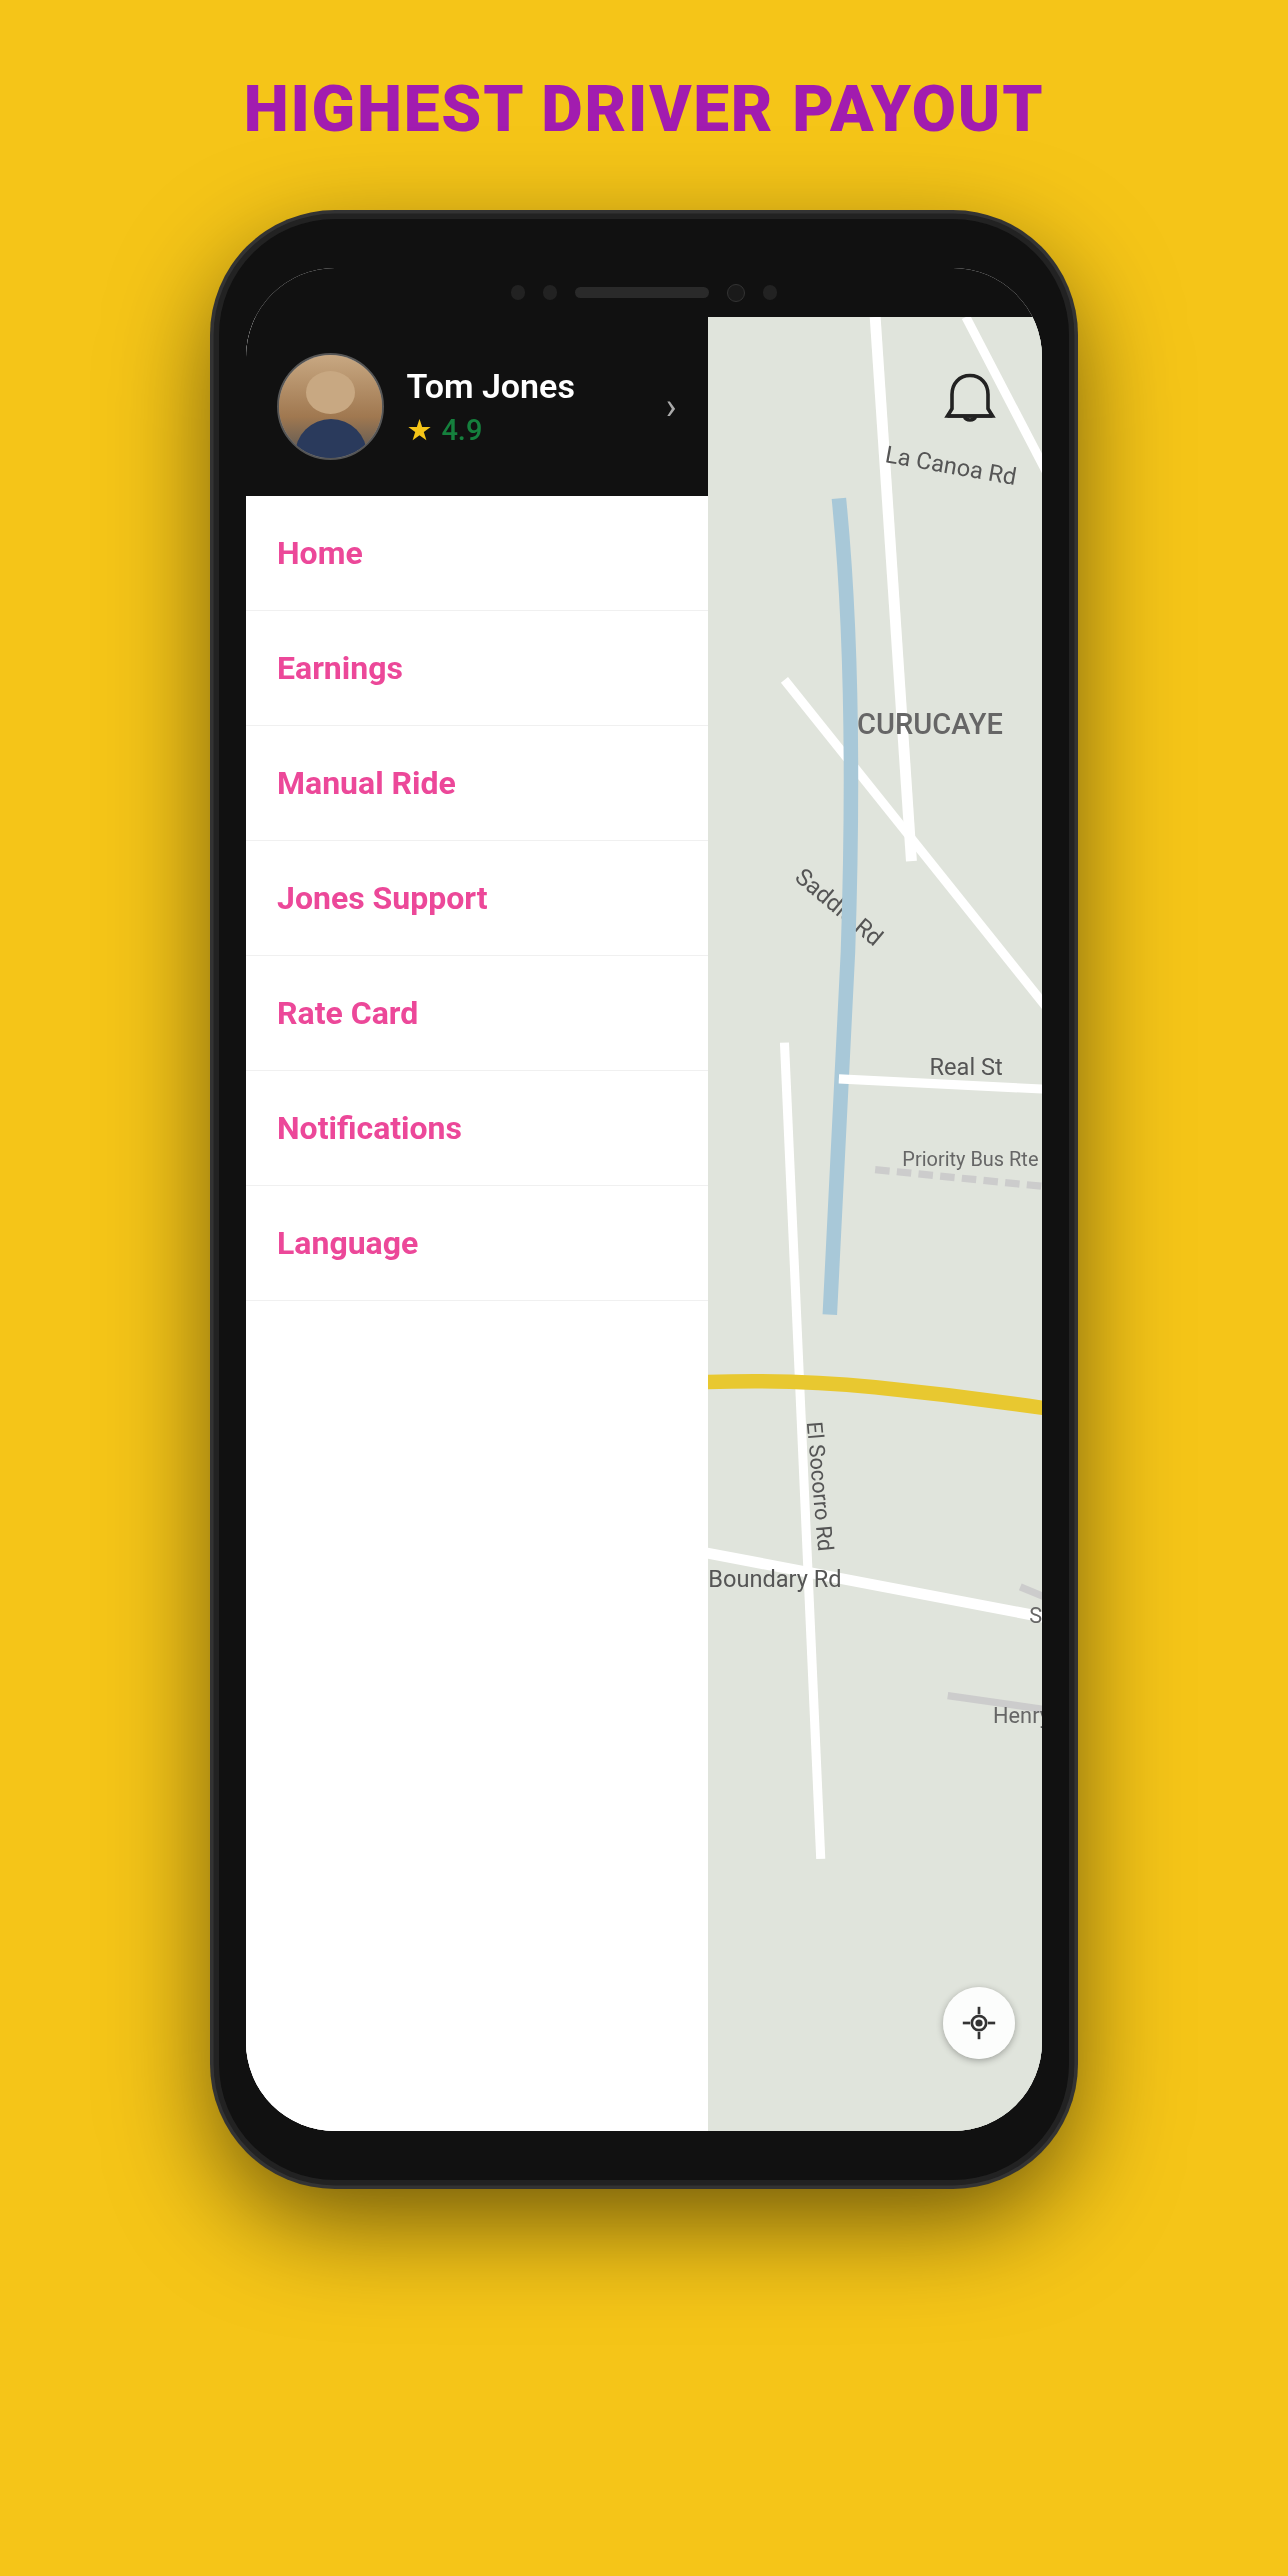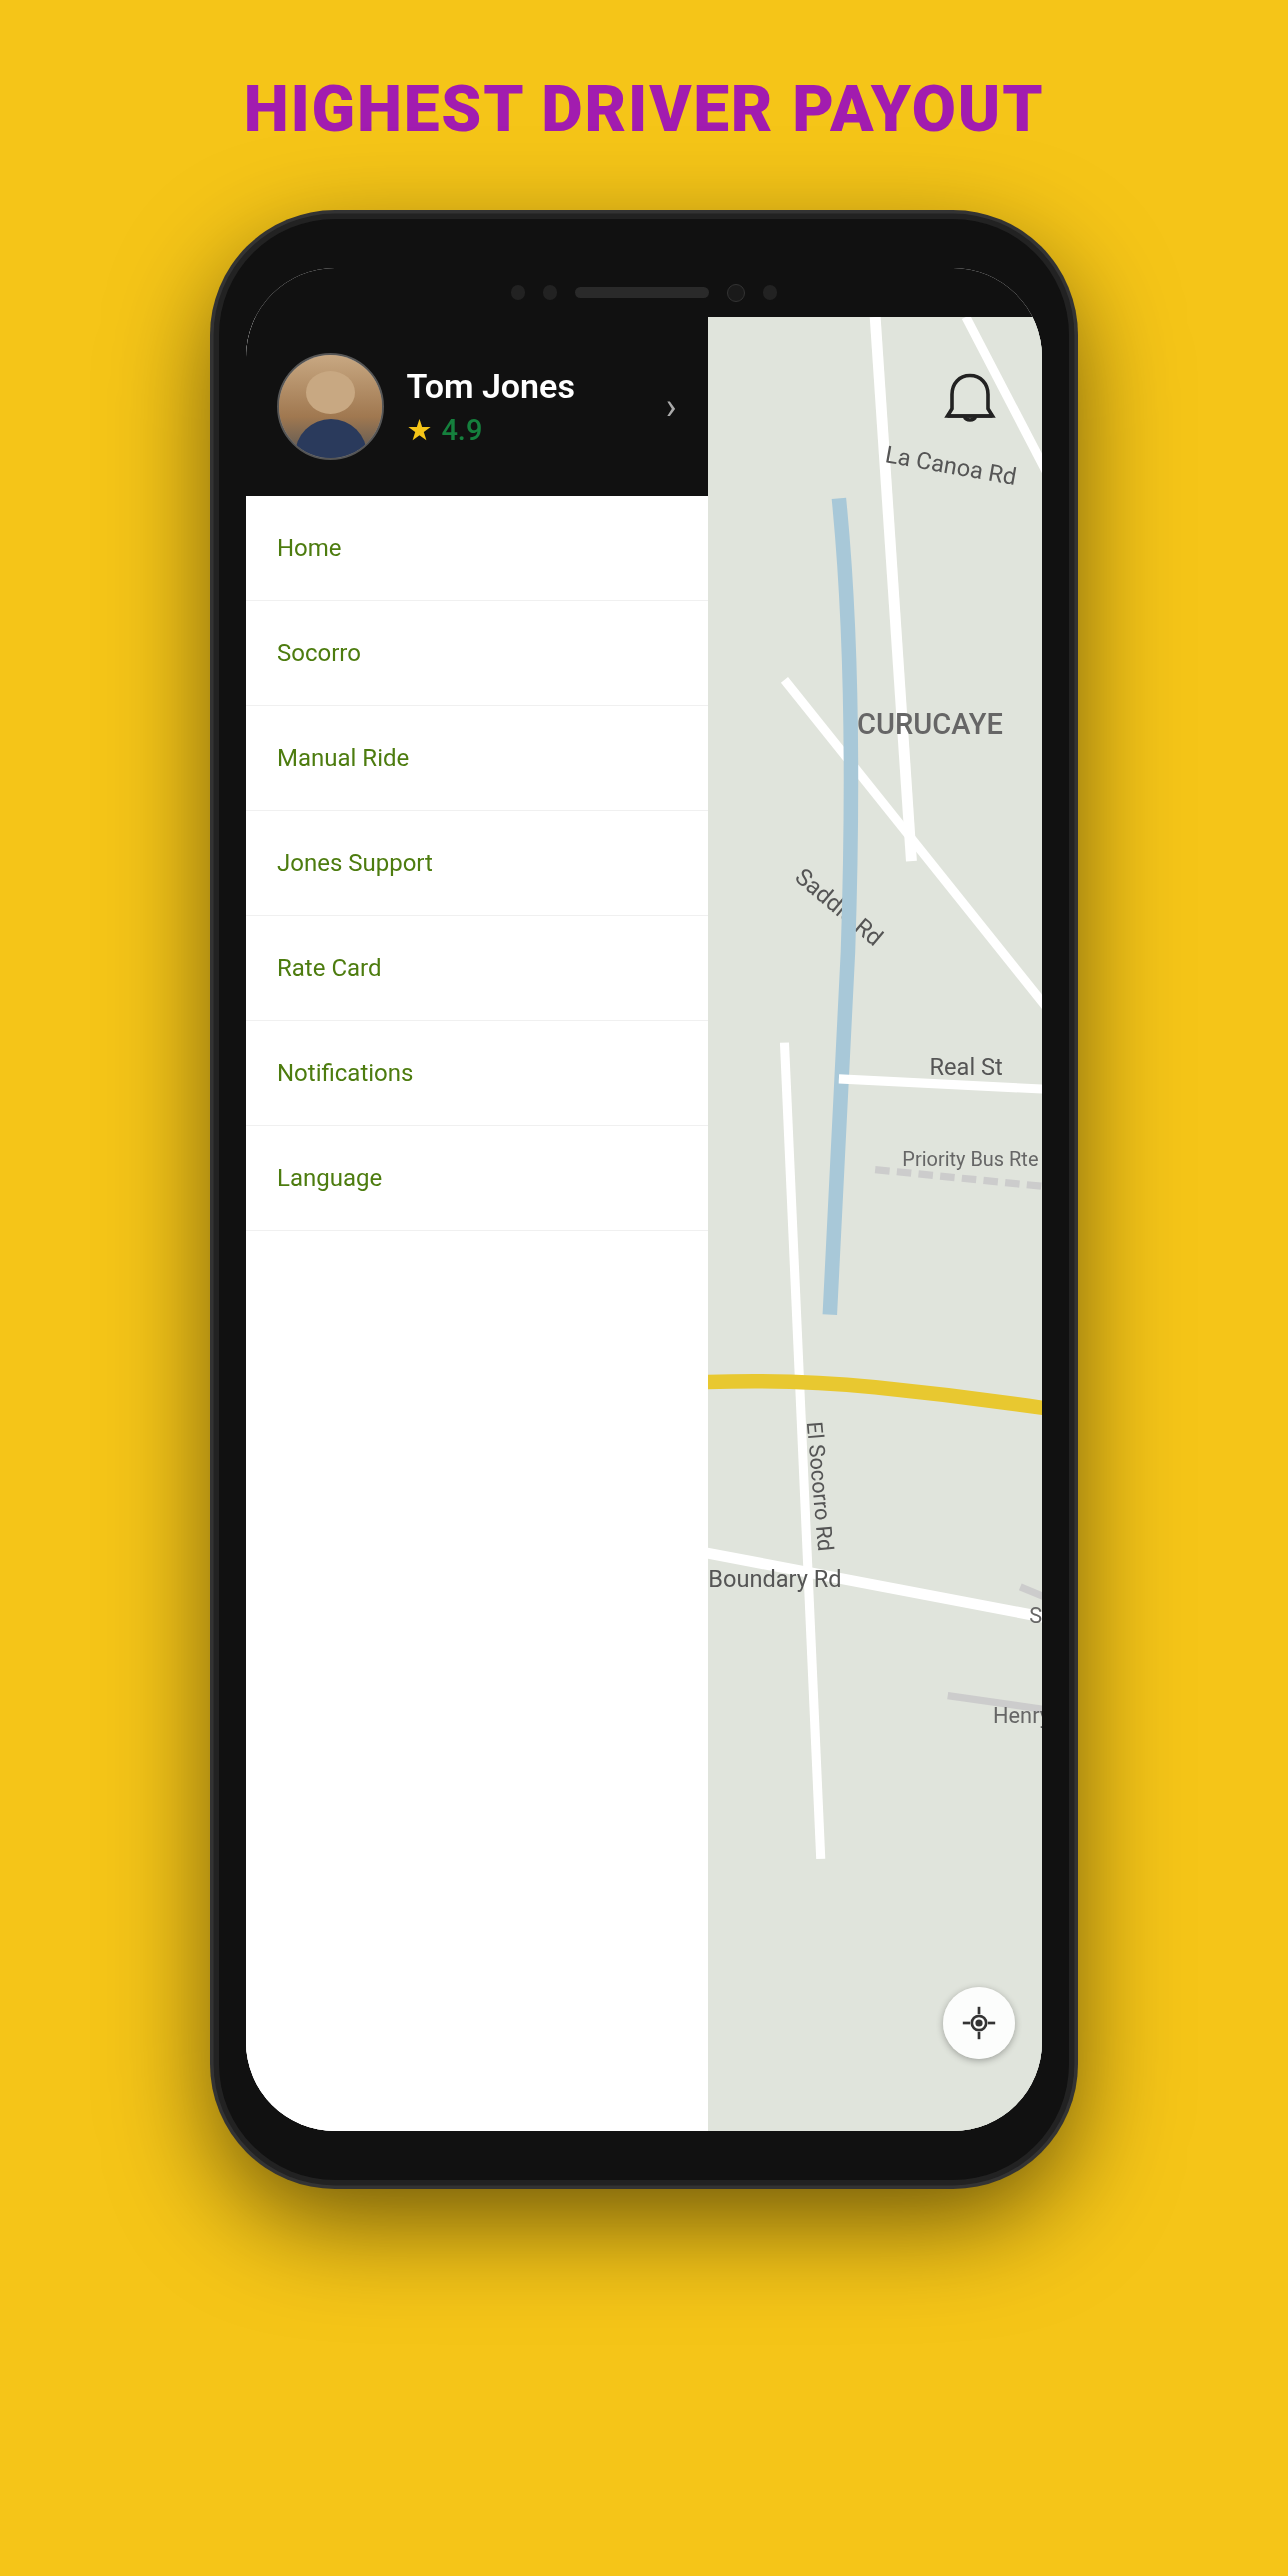--- a/index.html
+++ b/index.html
@@ -206,23 +206,23 @@
 
     .menu-item {
       padding: 38px 31px;
       border-bottom: 0.9px solid #f0f0f0;
       cursor: pointer;
       display: flex;
       align-items: center;
     }
 
     .menu-item-label {
-      font-size: 24px;
-      color: #4d7c0f;
-      font-weight: 400;
+      font-size: 32px;
+      color: #ec4899;
+      font-weight: 700;
     }
 
     
     .map-panel {
       flex: 1;
       height: 100%;
       background: #d4d8d0;
       position: relative;
       overflow: hidden;
     }
@@ -301,21 +301,21 @@
             </div>
             <span class="chevron-right">›</span>
           </div>
 
           <div class="menu-list">
 
           <div class="menu-item">
                 <span class="menu-item-label">Home</span>
               </div>
               <div class="menu-item">
-                <span class="menu-item-label">Socorro</span>
+                <span class="menu-item-label">Earnings</span>
               </div>
               <div class="menu-item">
                 <span class="menu-item-label">Manual Ride</span>
               </div>
               <div class="menu-item">
                 <span class="menu-item-label">Jones Support</span>
               </div>
               <div class="menu-item">
                 <span class="menu-item-label">Rate Card</span>
               </div>

